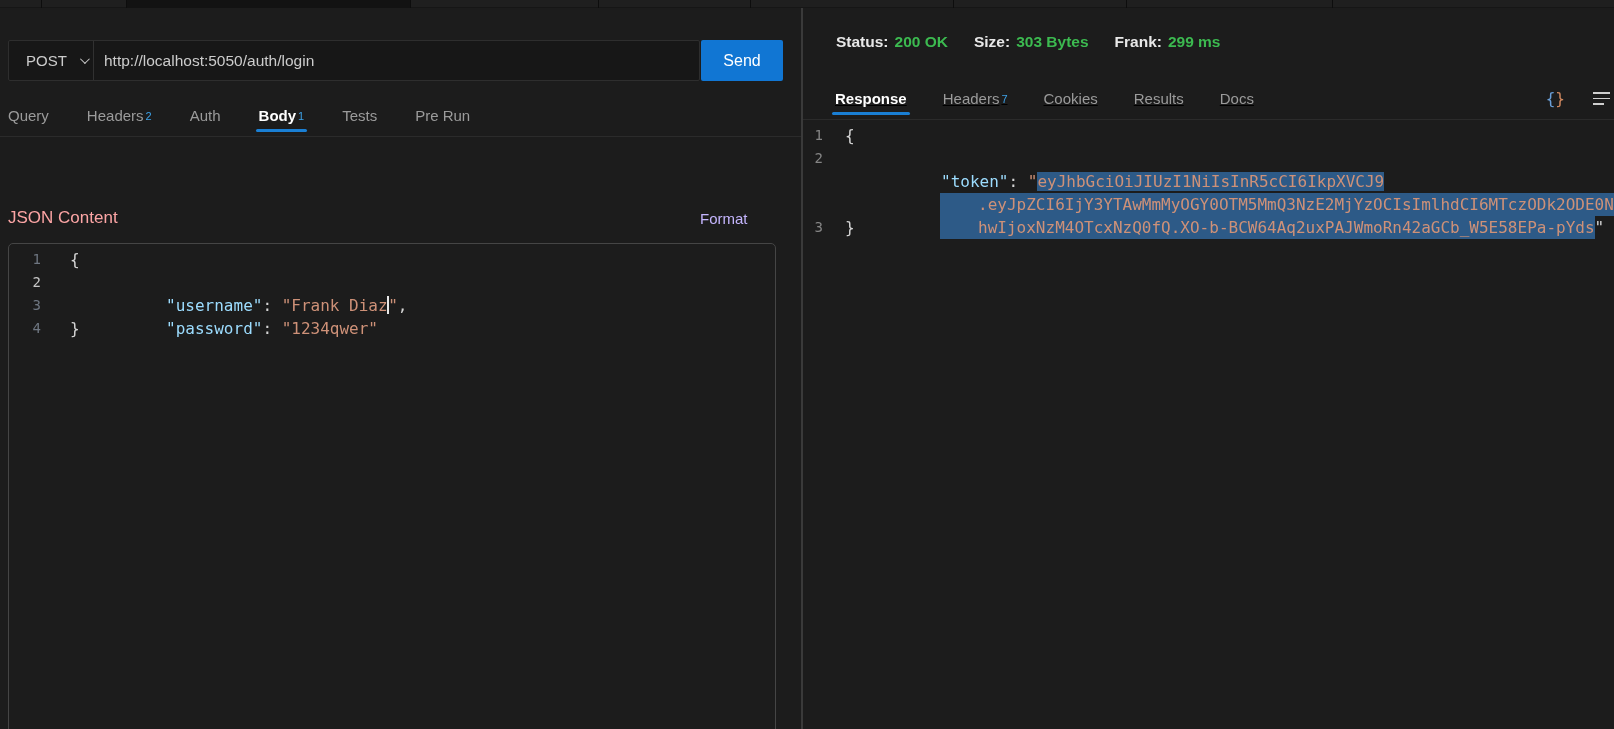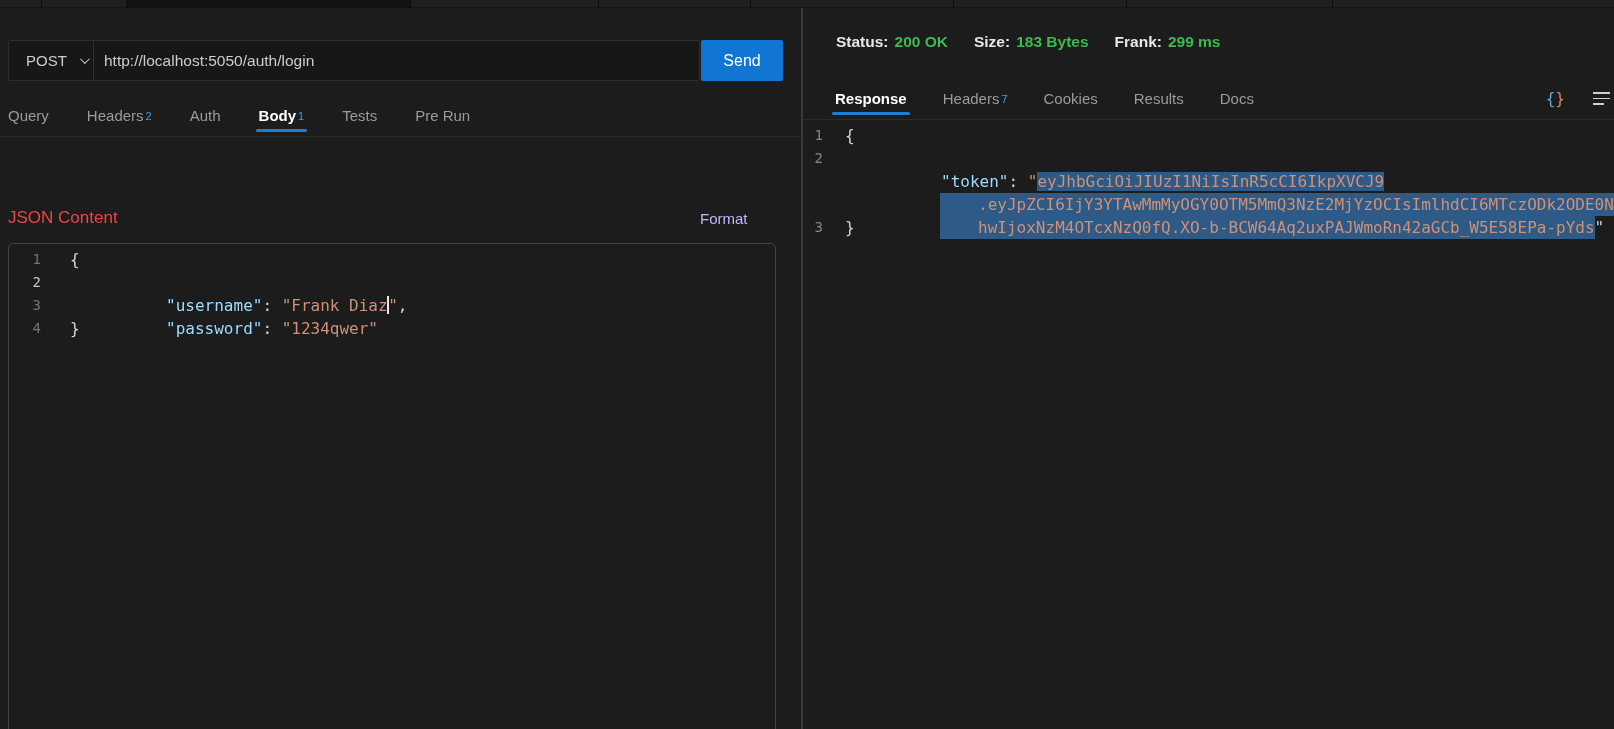--- a/index.html
+++ b/index.html
@@ -36,40 +36,40 @@
   .tab.active { color:#ffffff; font-weight:600; }
   .tab.active::after { content:""; position:absolute; left:-3px; right:-3px; bottom:4px; height:3px;
                        background:#1a7fd4; border-radius:2px; }
   sup.badge { font-size:11px; color:#3da2e8; margin-left:2px; font-weight:400; }
   #req-tabs { left:8px; top:77px; height:41px; gap:38px; }
   #req-tabs-border { position:absolute; left:0; top:118px; width:801px; height:1px; background:#2b2b2b; }
   #body-tabs { left:8px; top:135px; height:39px; gap:33px; }
   #body-tabs .tab.active::after { bottom:2px; height:2.5px; }
 
   
-  #json-content-label { position:absolute; left:8px; top:190px; font-size:17px; color:#ef4444; }
+  #json-content-label { position:absolute; left:8px; top:190px; font-size:17px; color:#fca5a5; }
   #format-link { position:absolute; left:700px; top:192px; font-size:15px; color:#c4b5fd; cursor:pointer; }
 
   
   .mono, .lcl, .rcl, .lln, .rln { font-family:"DejaVu Sans Mono", monospace; }
   #req-editor { position:absolute; left:8px; top:225px; width:768px; height:494px;
                 border:1px solid #454545; border-radius:5px; }
   .lln { position:absolute; left:2px; width:30px; text-align:right; font-size:14px; color:#6e7681; line-height:23px; }
   .lln.cur { color:#c6c6c6; }
   .lcl { position:absolute; font-size:16px; line-height:23px; white-space:pre; color:#d4d4d4; }
   .key { color:#9cdcfe; }
   .str { color:#ce9178; }
   .punc { color:#d4d4d4; }
   .caret { display:inline-block; width:1.5px; height:18px; background:#e8e8e8; vertical-align:-3px; margin:0 -0.5px; }
 
   
   #status-row { position:absolute; left:33px; top:32px; display:flex; gap:26px; font-size:15.5px; }
   .stat-label { color:#e8e8e8; font-weight:700; }
   .stat-value { color:#3cba50; font-weight:700; margin-left:6px; }
-  #res-tabs { left:32px; top:77px; height:41px; gap:36px; }
+  #res-tabs { left:32px; top:77px; height:41px; gap:36px;text-decoration:underline; }
   #res-tabs-border { position:absolute; left:0; top:118px; width:811px; height:1px; background:#2b2b2b; }
   #res-icons { position:absolute; top:77px; right:0; height:41px; display:flex; align-items:center; gap:28px; padding-right:4px; }
   #code-view-icon { font-family:"DejaVu Sans Mono",monospace; font-size:16px; cursor:pointer; }
   #code-view-icon .b1 { color:#6a9fd8; } #code-view-icon .b2 { color:#d0885f; }
   #line-view-icon { width:17px; height:13px; position:relative; cursor:pointer; }
   #line-view-icon i { position:absolute; left:0; height:1.8px; background:#cfcfcf; }
   #line-view-icon i:nth-child(1){ top:0; width:17px; }
   #line-view-icon i:nth-child(2){ top:5.5px; width:17px; }
   #line-view-icon i:nth-child(3){ top:11px; width:11px; }
 
@@ -152,21 +152,21 @@
       <div class="lcl" style="left:61px; top:73px"><span class="punc">}</span></div>
     </div>
   </div>
 
   <div id="sash"></div>
 
   <div id="right-panel">
 
     <div id="status-row">
       <div><span class="stat-label">Status:</span><span class="stat-value">200 OK</span></div>
-      <div><span class="stat-label">Size:</span><span class="stat-value">183 Bytes</span></div>
+      <div><span class="stat-label">Size:</span><span class="stat-value">303 Bytes</span></div>
       <div><span class="stat-label">Frank:</span><span class="stat-value">299 ms</span></div>
     </div>
 
     <div id="res-tabs" class="tabrow">
       <div class="tab active">
           <span>Response</span>
         </div>
       <div class="tab">
           <span>Headers</span>
           <sup class="badge">7</sup>

